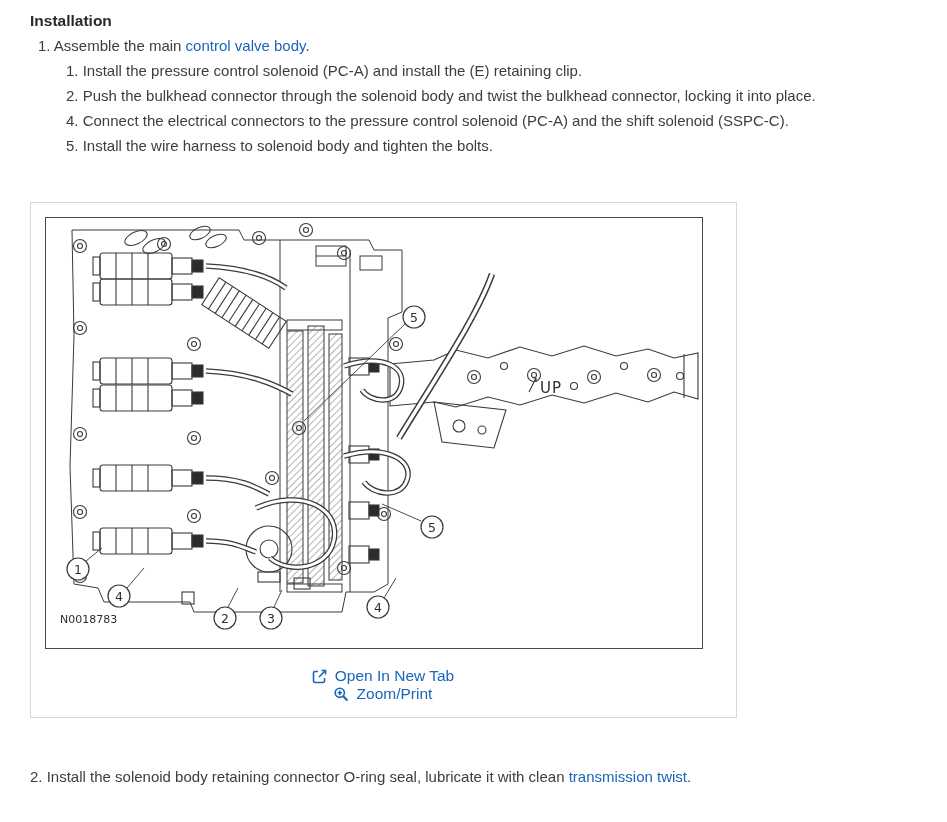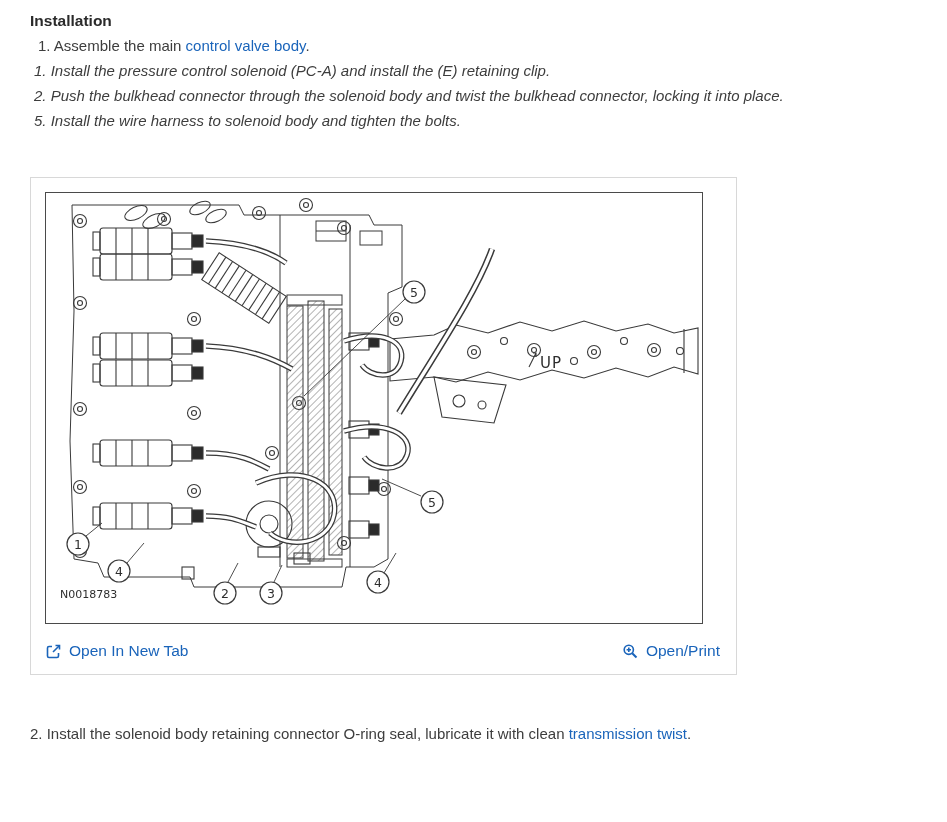--- a/index.html
+++ b/index.html
@@ -11,36 +11,37 @@
     overflow:hidden;
   }
   .page { padding:8px 10px 0 30px; }
 
   .heading {
     font-size:15.5px; font-weight:bold; color:#2a2a2a;
     line-height:25px; margin:0;
   }
   .textline { font-size:15px; line-height:25px; white-space:nowrap; }
   .step1 { margin-left:8px; }
-  .substeps { margin-left:4px;font-style:italic; }
+  .substeps { margin-left:36px; }
   .step2 { margin-left:0; margin-top:46px; }
 
   a.link, .link { color:#1a64ba; text-decoration:none; cursor:pointer; }
 
   .figure-card {
     width:707px;
     border:1px solid #d8d8d8;
     margin-top:44px;
     background:#fff;
   }
   .figure-image { padding:13px 0 5px 13px; }
   .figure-footer {
     display:flex; justify-content:space-between; align-items:center;
     padding:8px 16px 14px 14px;
     font-size:15.5px;
+    flex-direction:column;
   }
   .footer-link { display:inline-flex; align-items:center; gap:7px; }
   .footer-link svg { display:block; }
 
   svg.diagram text {
     font-family:"DejaVu Sans", sans-serif;
     fill:#2e2e2e;
   }
   .callout-label { font-size:12.5px; }
   .figid { font-size:11px; fill:#4a4a4a; }
@@ -59,20 +60,24 @@
   </div>
 
   <div class="substeps">
     <div class="textline">
       <span>1.</span>
       <span>Install the pressure control solenoid (PC-A) and install the (E) retaining clip.</span>
     </div>
     <div class="textline">
       <span>2.</span>
       <span>Push the bulkhead connector through the solenoid body and twist the bulkhead connector, locking it into place.</span>
+    </div>
+    <div class="textline">
+      <span>4.</span>
+      <span>Connect the electrical connectors to the pressure control solenoid (PC-A) and the shift solenoid (SSPC-C).</span>
     </div>
     <div class="textline">
       <span>5.</span>
       <span>Install the wire harness to solenoid body and tighten the bolts.</span>
     </div>
   </div>
 
   <div class="figure-card">
     <div class="figure-image">
 
@@ -255,21 +260,21 @@
         <span>Open In New Tab</span>
       </a>
       <a class="link footer-link">
         <span>
           <svg width="17" height="17" viewBox="0 0 17 17" fill="none" stroke="#1a64ba" stroke-width="1.6">
             <circle cx="6.8" cy="6.8" r="4.6"></circle>
             <path d="M10.2 10.2 L14.5 14.5" stroke-width="2"></path>
             <path d="M4.6 6.8 H9 M6.8 4.6 V9"></path>
           </svg>
         </span>
-        <span>Open/Print</span>
+        <span>Zoom/Print</span>
       </a>
     </div>
   </div>
 
   <div class="textline step2">
     <span>2.</span>
     <span>Install the solenoid body retaining connector O-ring seal, lubricate it with clean </span><a class="link">transmission twist</a><span>.</span>
   </div>
 
 </div>

